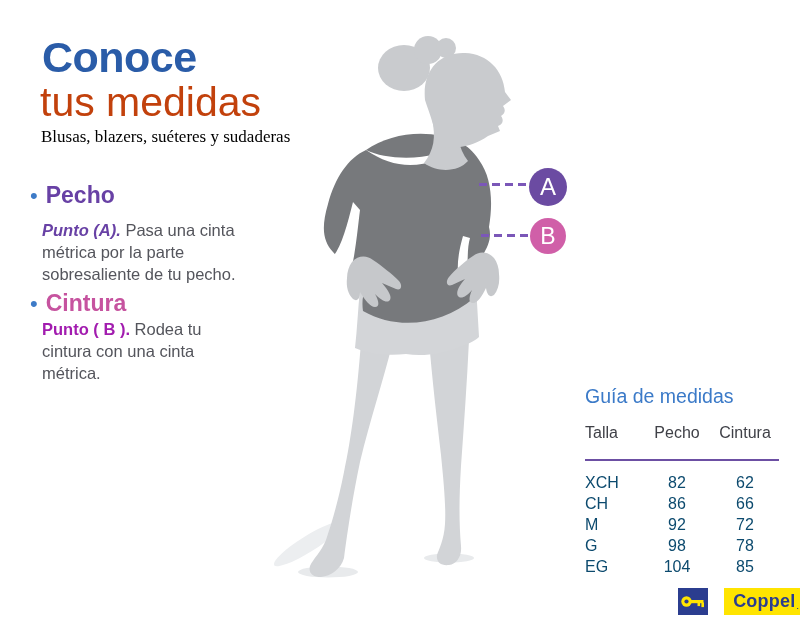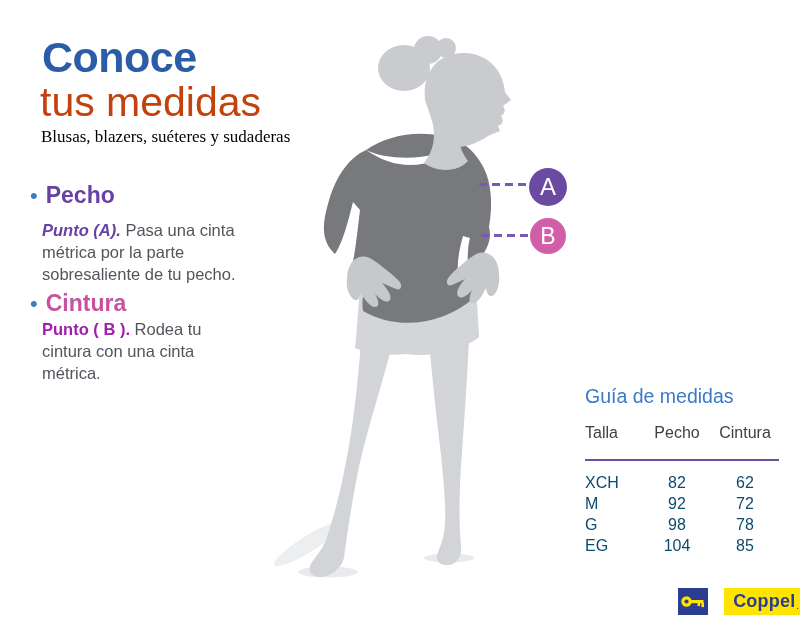--- a/index.html
+++ b/index.html
@@ -163,20 +163,25 @@
       <div class="cell-c">Pecho</div>
       <div class="cell-c">Cintura</div>
     </div>
     <div class="gt-rows">
       <div class="gt-row">
         <div>XCH</div>
         <div class="cell-c">82</div>
         <div class="cell-c">62</div>
       </div>
       <div class="gt-row">
+        <div>CH</div>
+        <div class="cell-c">86</div>
+        <div class="cell-c">66</div>
+      </div>
+      <div class="gt-row">
         <div>M</div>
         <div class="cell-c">92</div>
         <div class="cell-c">72</div>
       </div>
       <div class="gt-row">
         <div>G</div>
         <div class="cell-c">98</div>
         <div class="cell-c">78</div>
       </div>
       <div class="gt-row">

